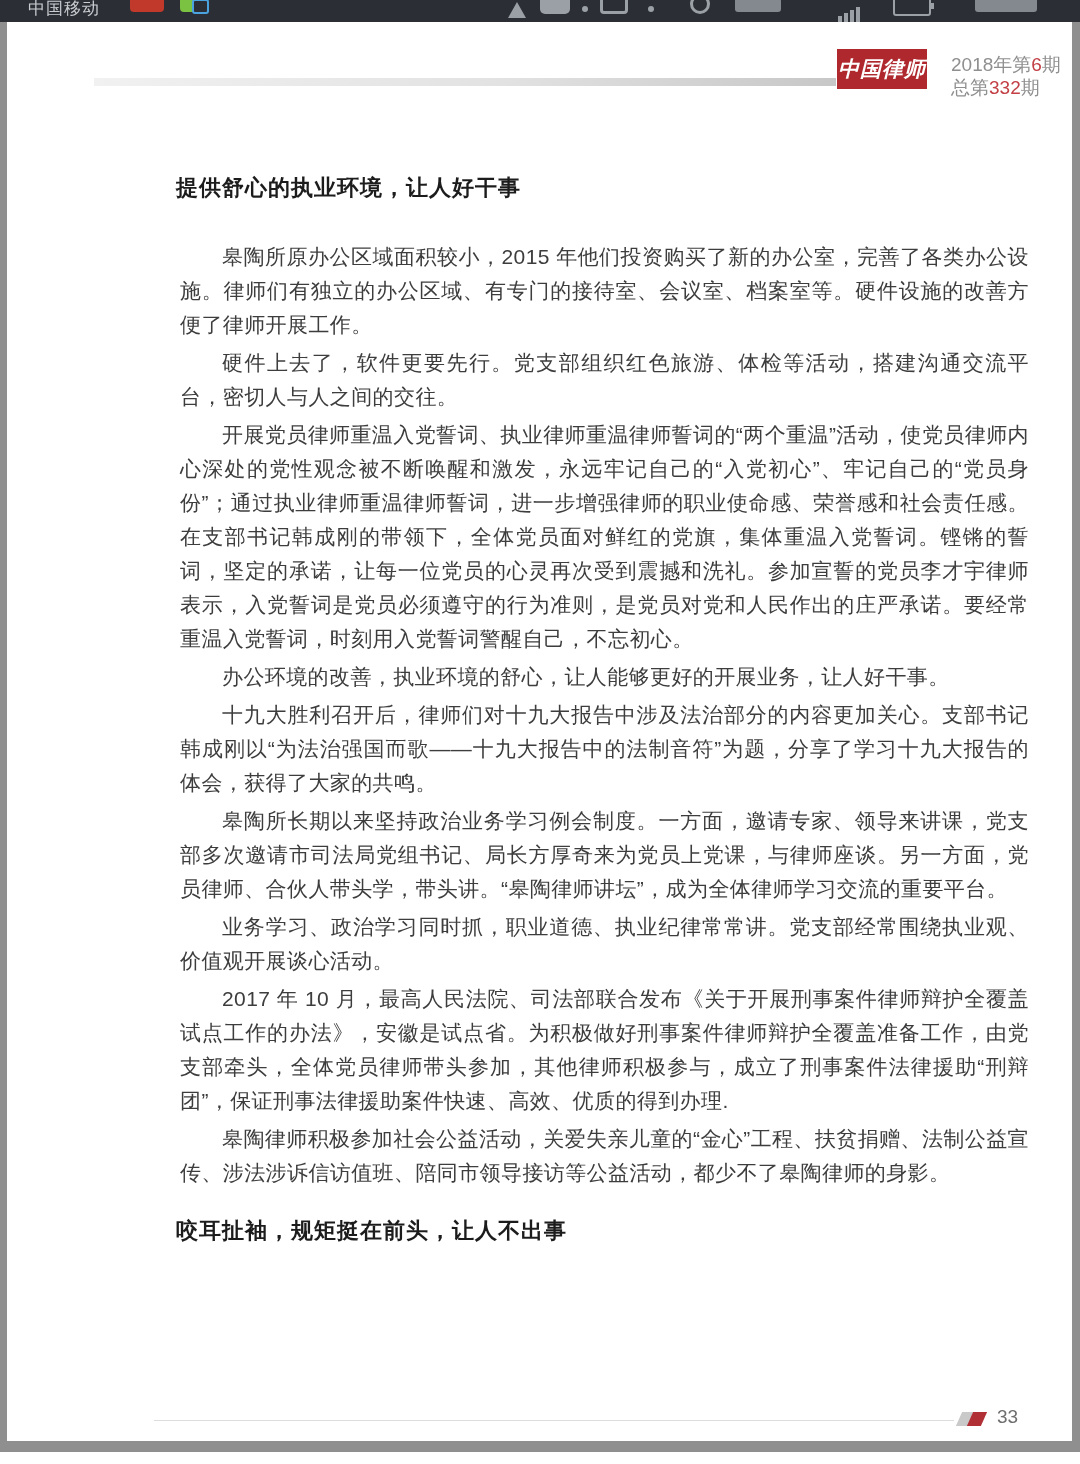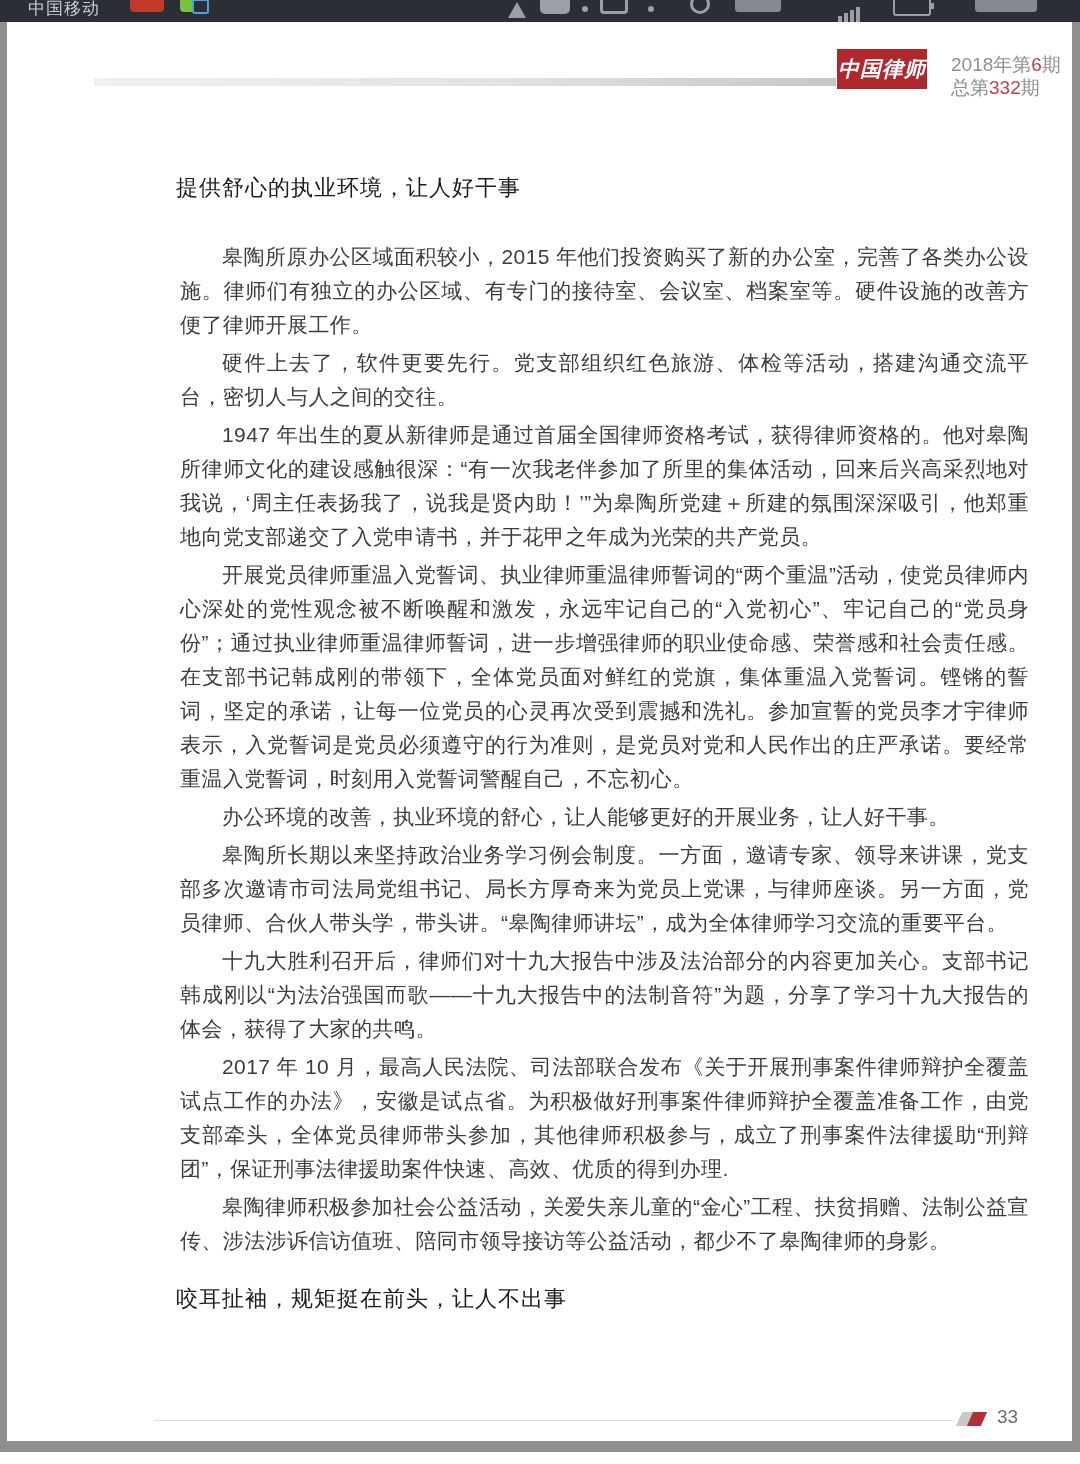--- a/index.html
+++ b/index.html
@@ -42,21 +42,21 @@
     position:absolute;left:818px;top:27px;width:90px;height:40px;
     background:#ae282e;color:#ffffff;text-align:center;
     font-family:"Liberation Serif","DejaVu Serif",serif;
     font-size:21px;font-weight:bold;font-style:italic;line-height:40px;letter-spacing:1px;
   }
   .issue-info{position:absolute;left:921px;top:31px;font-size:19px;line-height:23px;color:#8f8f8f;margin-left:11px;}
   .issue-num{color:#c24046;}
   
   .article{position:absolute;left:157px;top:151px;width:857px;color:#3d3d3d;}
   .article h2{
-    font-size:22px;line-height:30px;font-weight:normal;color:#1c1c1c;
+    font-size:22px;line-height:30px;font-weight:bold;color:#1c1c1c;
     margin:26px 0 37px 0;letter-spacing:1px;
   }
   .article h2:first-child{margin-top:0;}
   .article p{
     font-size:21px;line-height:34px;margin:4px;
     text-indent:2em;text-align:justify;letter-spacing:0.4px;
   }
   
   .footer-rule{position:absolute;left:135px;top:1398px;width:800px;height:1px;background:#dddddd;}
   .mark{position:absolute;top:1390px;width:14px;height:14px;transform:skewX(-24deg);}
@@ -105,25 +105,25 @@
 
   <div class="issue-info">
     <div><span>2018年第</span><span class="issue-num">6</span><span>期</span></div>
     <div><span>总第</span><span class="issue-num">332</span><span>期</span></div>
   </div>
 
   <div class="article" id="article">
       <h2>提供舒心的执业环境，让人好干事</h2>
       <p>皋陶所原办公区域面积较小，2015 年他们投资购买了新的办公室，完善了各类办公设施。律师们有独立的办公区域、有专门的接待室、会议室、档案室等。硬件设施的改善方便了律师开展工作。</p>
       <p>硬件上去了，软件更要先行。党支部组织红色旅游、体检等活动，搭建沟通交流平台，密切人与人之间的交往。</p>
-      <p>1947 年出生的夏从新律师是通过首届全国律师资格考试，获得律师资格的。他对皋陶所律师文化的建设感触很深：“有一次我老伴参加了所里的集体活动，回来后兴高采烈地对我说，‘周主任表扬我了，说我是贤内助！’”为皋陶所党建＋所建的氛围深深吸引，他郑重地向党支部递交了入党申请书，并于花甲之年成为光荣的共产党员。</p>
       <p>开展党员律师重温入党誓词、执业律师重温律师誓词的“两个重温”活动，使党员律师内心深处的党性观念被不断唤醒和激发，永远牢记自己的“入党初心”、牢记自己的“党员身份”；通过执业律师重温律师誓词，进一步增强律师的职业使命感、荣誉感和社会责任感。在支部书记韩成刚的带领下，全体党员面对鲜红的党旗，集体重温入党誓词。铿锵的誓词，坚定的承诺，让每一位党员的心灵再次受到震撼和洗礼。参加宣誓的党员李才宇律师表示，入党誓词是党员必须遵守的行为准则，是党员对党和人民作出的庄严承诺。要经常重温入党誓词，时刻用入党誓词警醒自己，不忘初心。</p>
       <p>办公环境的改善，执业环境的舒心，让人能够更好的开展业务，让人好干事。</p>
+      <p>十九大胜利召开后，律师们对十九大报告中涉及法治部分的内容更加关心。支部书记韩成刚以“为法治强国而歌——十九大报告中的法制音符”为题，分享了学习十九大报告的体会，获得了大家的共鸣。</p>
       <p>皋陶所长期以来坚持政治业务学习例会制度。一方面，邀请专家、领导来讲课，党支部多次邀请市司法局党组书记、局长方厚奇来为党员上党课，与律师座谈。另一方面，党员律师、合伙人带头学，带头讲。“皋陶律师讲坛”，成为全体律师学习交流的重要平台。</p>
-      <p>十九大胜利召开后，律师们对十九大报告中涉及法治部分的内容更加关心。支部书记韩成刚以“为法治强国而歌——十九大报告中的法制音符”为题，分享了学习十九大报告的体会，获得了大家的共鸣。</p>
+      <p>业务学习、政治学习同时抓，职业道德、执业纪律常常讲。党支部经常围绕执业观、价值观开展谈心活动。</p>
       <p>2017 年 10 月，最高人民法院、司法部联合发布《关于开展刑事案件律师辩护全覆盖试点工作的办法》，安徽是试点省。为积极做好刑事案件律师辩护全覆盖准备工作，由党支部牵头，全体党员律师带头参加，其他律师积极参与，成立了刑事案件法律援助“刑辩团”，保证刑事法律援助案件快速、高效、优质的得到办理.</p>
       <p>皋陶律师积极参加社会公益活动，关爱失亲儿童的“金心”工程、扶贫捐赠、法制公益宣传、涉法涉诉信访值班、陪同市领导接访等公益活动，都少不了皋陶律师的身影。</p>
       <h2>咬耳扯袖，规矩挺在前头，让人不出事</h2>
     </div>
 
   <div class="footer-rule"></div>
   <div class="mark mark-gray"></div>
   <div class="mark mark-red"></div>
   <div class="page-num">33</div>
 

